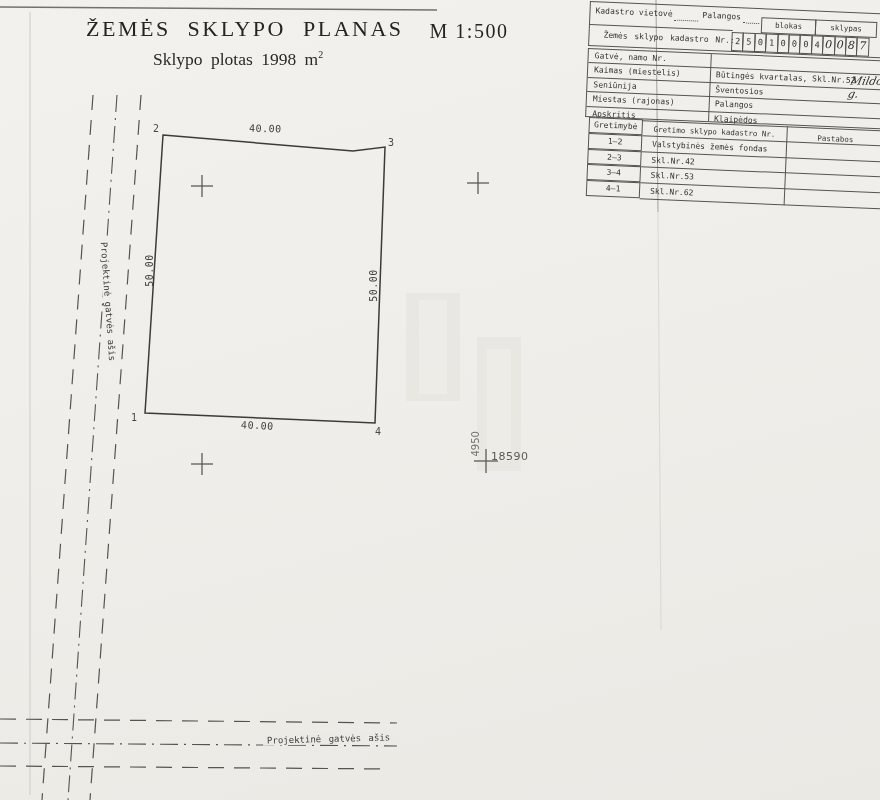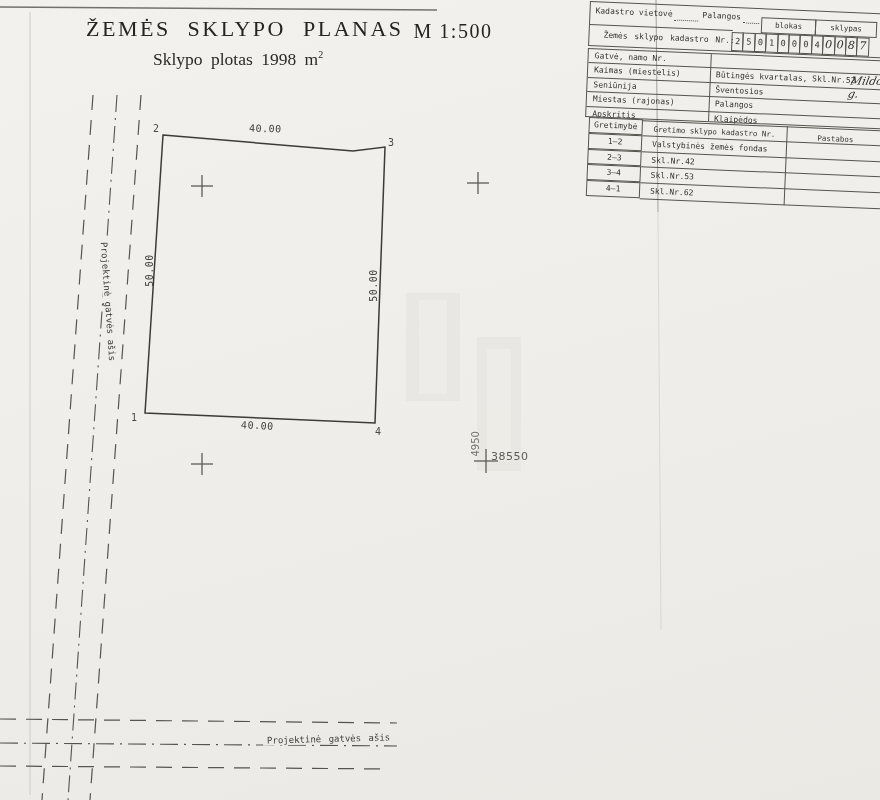--- a/index.html
+++ b/index.html
@@ -6,21 +6,21 @@
   body{
     width:880px;height:800px;position:relative;overflow:hidden;
     background:linear-gradient(165deg,#f2f1ed 0%,#efeeea 45%,#eae9e4 100%);
     font-family:"DejaVu Sans Mono",monospace;color:#2f2e2b;
   }
   .svg-layer{position:absolute;left:0;top:0;z-index:1;}
   .txt{position:absolute;z-index:2;white-space:nowrap;}
   .serif{font-family:"Liberation Serif","DejaVu Serif",serif;}
 
   
-  .title-row{left:86px;top:16px;display:flex;align-items:baseline;gap:10px;font-family:Liberation Serif, serif;}
+  .title-row{left:86px;top:16px;display:flex;align-items:baseline;gap:26px;font-family:Liberation Serif, serif;}
   .title-main{font-size:22px;letter-spacing:2.5px;word-spacing:9px;color:#252420;}
   .title-scale{font-size:20px;letter-spacing:1.5px;color:#252420;transform:translateY(2px);}
   .subtitle{left:153px;top:49px;font-size:17.5px;word-spacing:4px;color:#2b2a26;}
   .subtitle sup{font-size:10px;}
 
   
   .dim{font-size:10px;color:#434240;letter-spacing:0.5px;}
   .corner{font-size:10px;color:#4a4946;}
   .vrot{transform:rotate(-90deg);}
   .coord-x{left:491px;top:450px;font-size:11px;color:#5b5a56;font-family:"DejaVu Sans",sans-serif;letter-spacing:0.5px;}
@@ -136,21 +136,21 @@
 <div class="txt corner" style="left:153px;top:123px;">2</div>
 <div class="txt corner" style="left:388px;top:137px;">3</div>
 <div class="txt corner" style="left:131px;top:412px;">1</div>
 <div class="txt corner" style="left:375px;top:426px;">4</div>
 
 <div class="txt dim" style="left:249px;top:123px;transform:rotate(2deg);">40.00</div>
 <div class="txt dim" style="left:241px;top:420px;transform:rotate(2.5deg);">40.00</div>
 <div class="txt dim vrot" style="left:133px;top:265px;">50.00</div>
 <div class="txt dim vrot" style="left:357px;top:280px;">50.00</div>
 
-<div class="txt coord-x">38550</div>
+<div class="txt coord-x">18590</div>
 <div class="txt coord-y">4950</div>
 
 <div class="txt axis-v">Projektinė gatvės ašis</div>
 <div class="txt axis-h">Projektinė gatvės ašis</div>
 
 <div id="form-block">
 
   <div class="b1">
     <div class="midline"></div>
     <span class="lbl-a">Kadastro vietovė</span>

